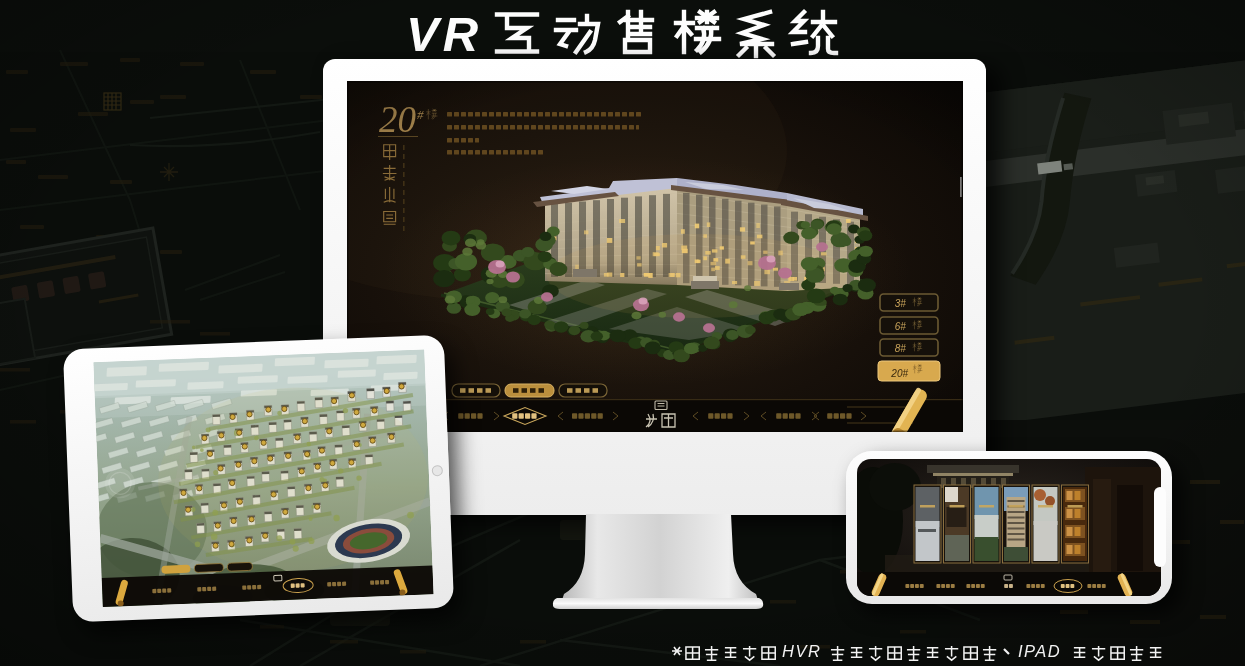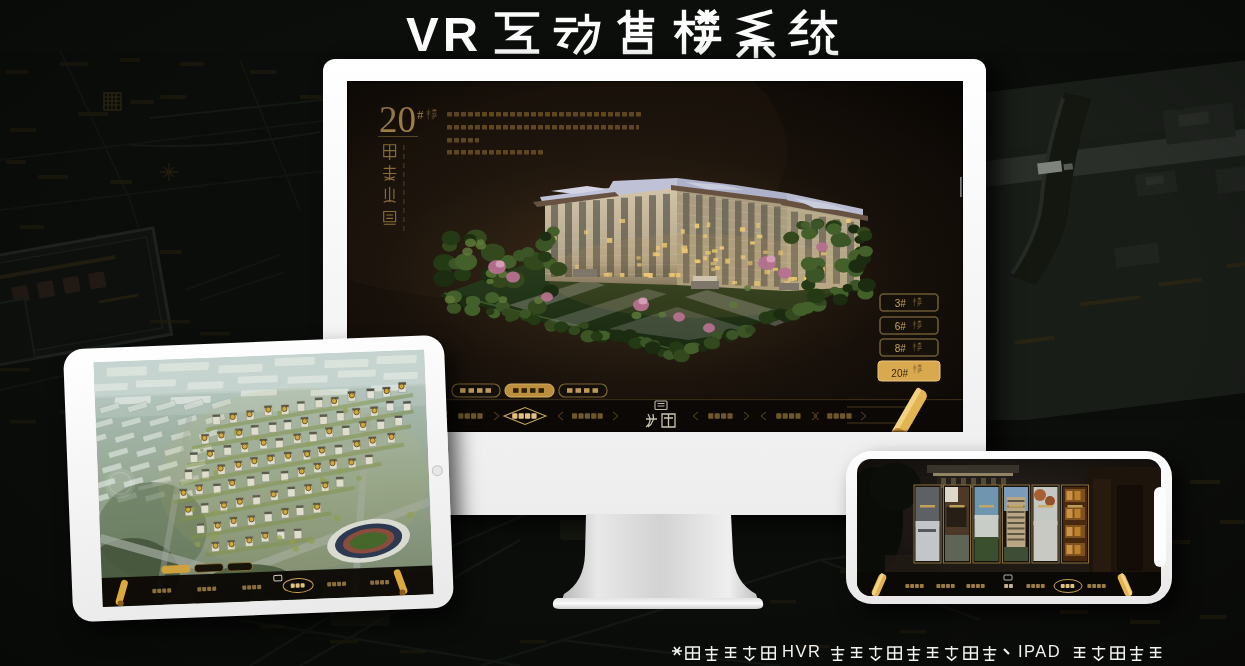--- a/index.html
+++ b/index.html
@@ -1,17 +1,17 @@
 <!DOCTYPE html>
 <html><head>
 <meta charset="utf-8">
 <style>
   html,body{margin:0;padding:0;background:#000;}
   #stage{position:relative;width:1245px;height:666px;overflow:hidden;
-    background:#84cc16;font-family:"Liberation Sans",sans-serif;}
+    background:#84cc16;font-family:"Liberation Sans",sans-serif;font-style:italic;}
   .abs{position:absolute;}
 </style>
 </head>
 <body>
 <div id="stage">
 
   <svg class="abs" style="left:0;top:0" width="1245" height="666" viewBox="0 0 1245 666">
       <rect width="1245" height="666" fill="#0a0d0a"></rect>
 <rect width="1245" height="52" fill="#0b0e0b"></rect>
 <g stroke="#121712" stroke-width="2" opacity="0.85">

